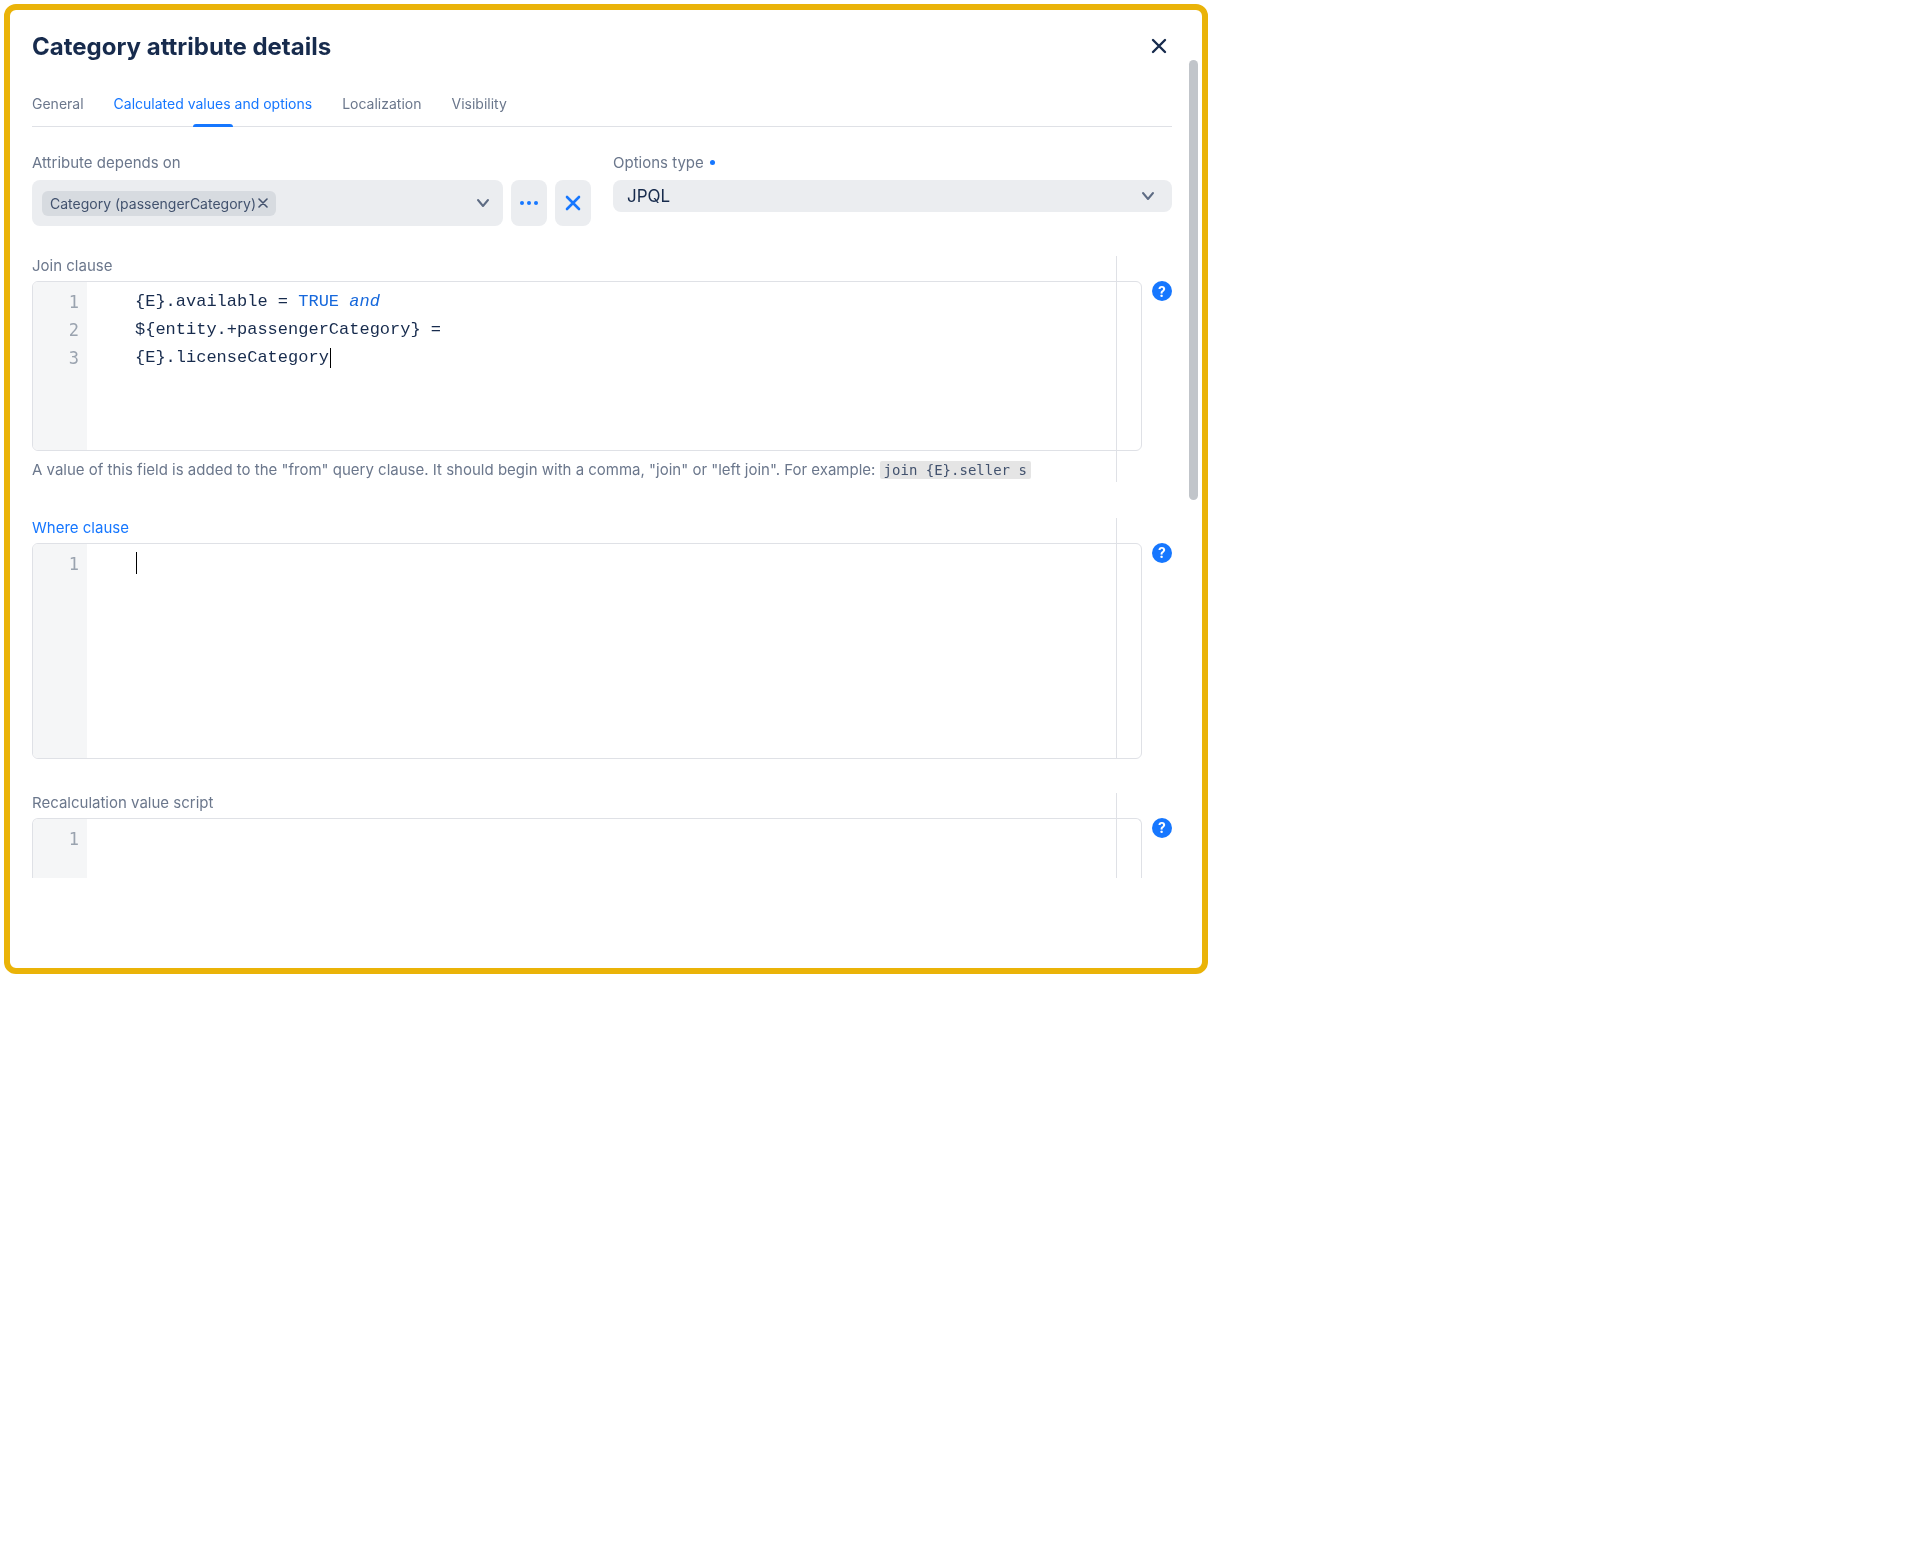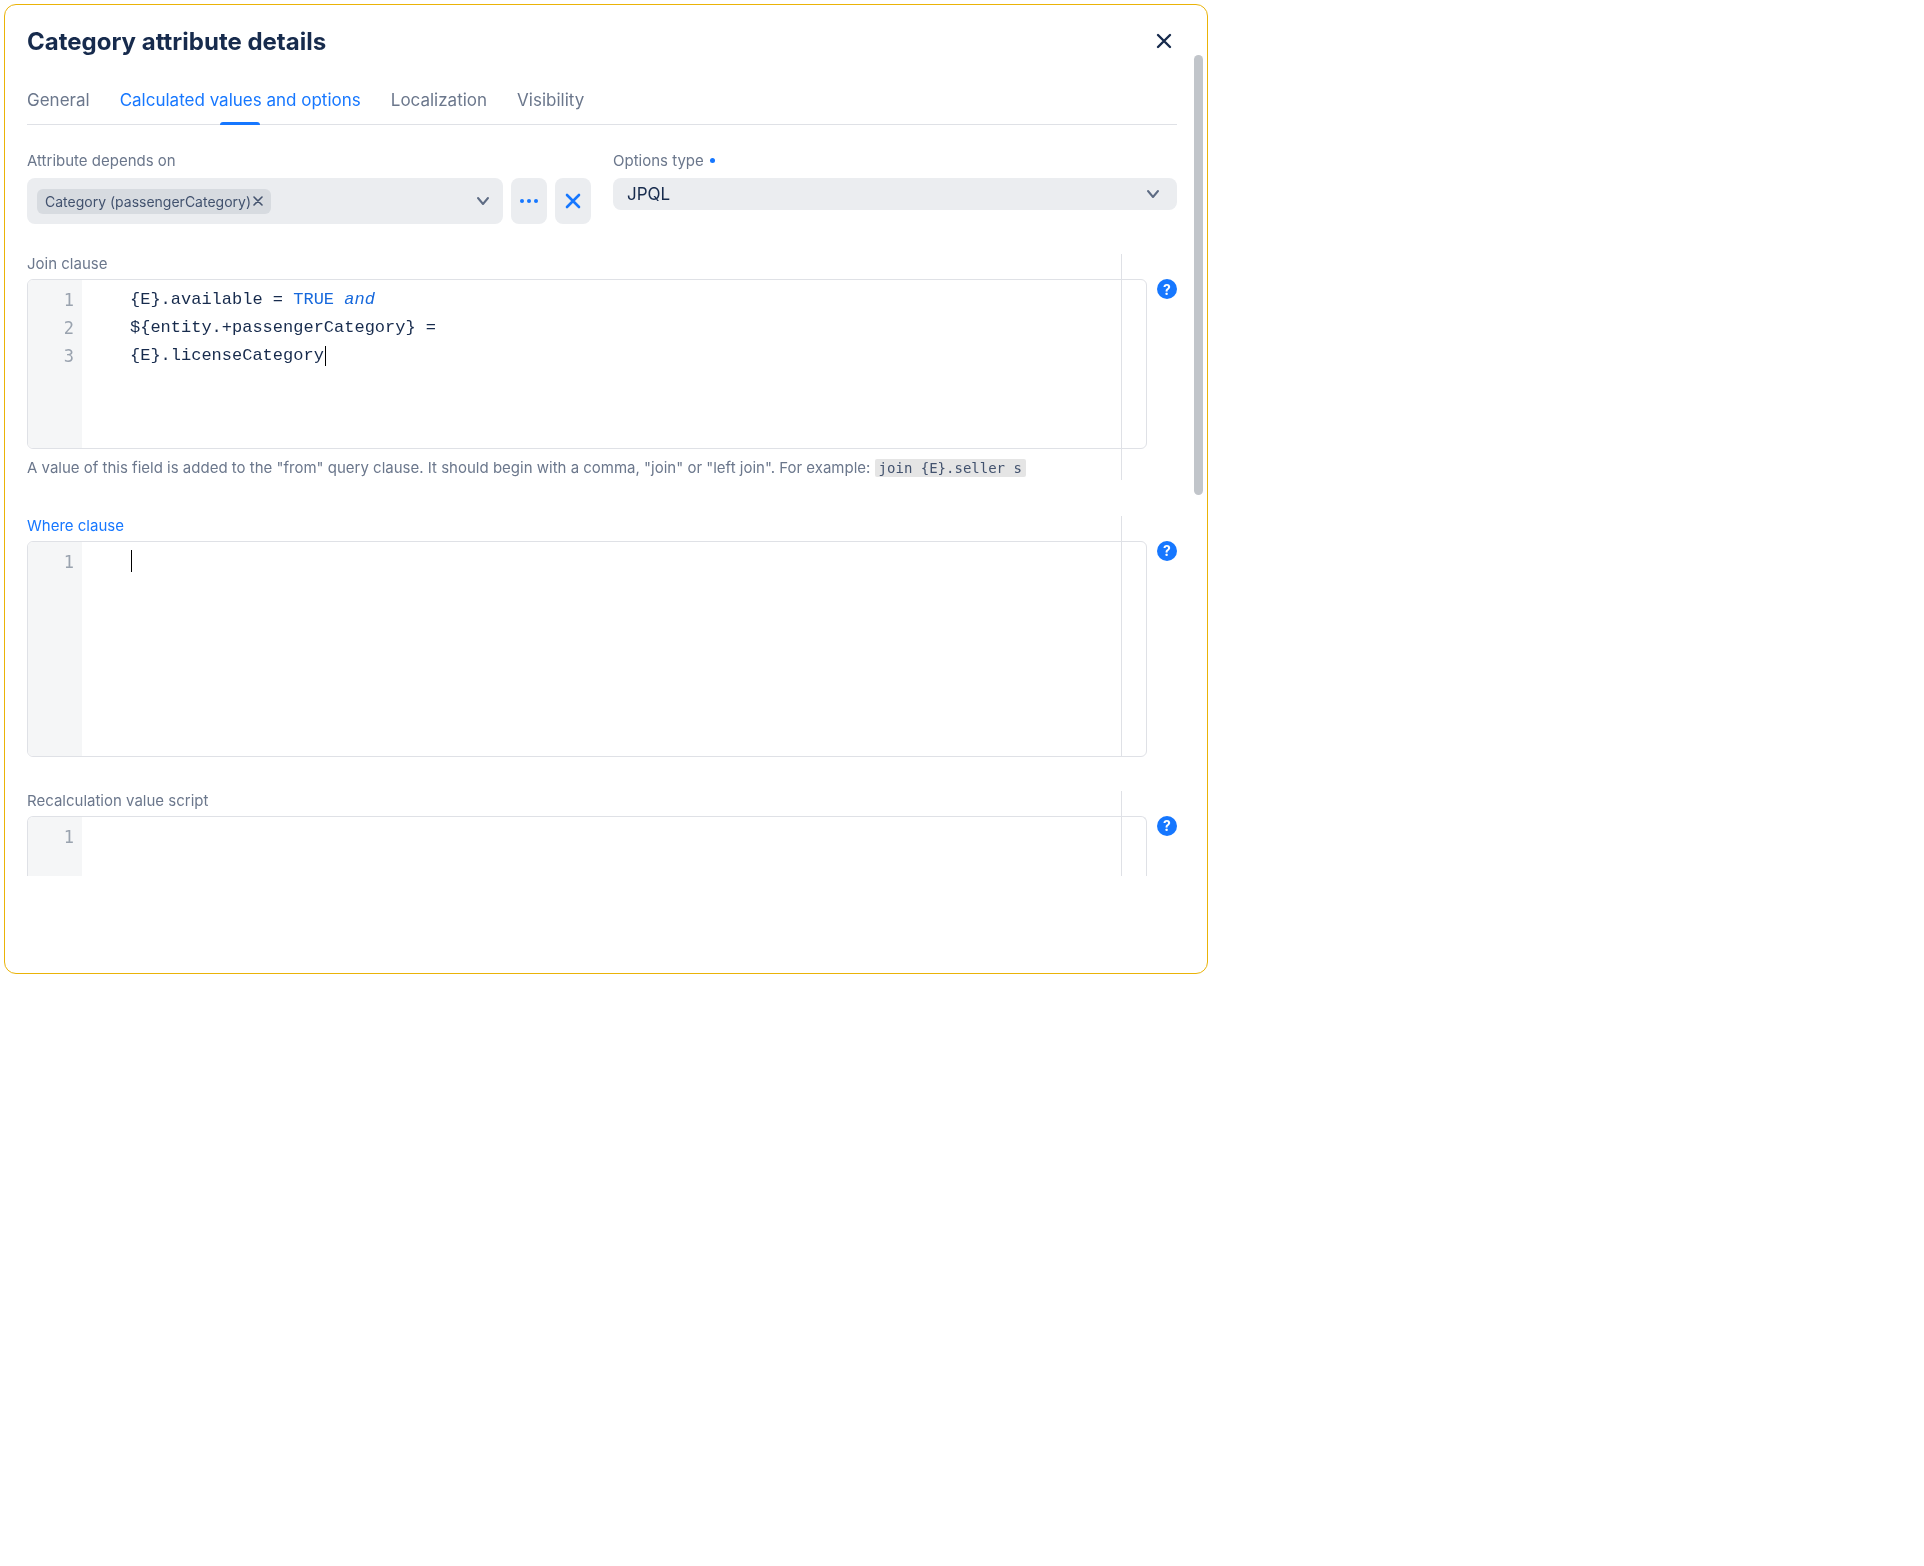--- a/index.html
+++ b/index.html
@@ -20,21 +20,21 @@
     font-family: -apple-system, BlinkMacSystemFont, "Inter", "Helvetica Neue", Arial, sans-serif;
     font-size:14px;
     color:var(--text-primary);
     background:#fff;
   }
   .shell{
     position:relative;
     width:1204px;
     height:970px;
     margin:4px;
-    border:1px solid #eab308;
+    border:6px solid #eab308;
     border-radius:12px;
     box-sizing:border-box;
     overflow:hidden;
   }
   .scroll-fake{
     position:absolute;
     right:4px; top:10px; bottom:10px;
     width:9px;
     background:transparent;
   }
@@ -69,21 +69,21 @@
   }
 
   
   .tabs{
     display:flex;
     gap:30px;
     margin-top:34px;
     border-bottom:1px solid var(--border);
   }
   .tab{
-    font-size:17px;
+    font-size:14px;
     color:var(--text-muted);
     padding-bottom:14px;
     cursor:pointer;
   }
   .tab.active{
     color:var(--blue-accent);
     position:relative;
   }
   .tab.active::after{
     content:"";

